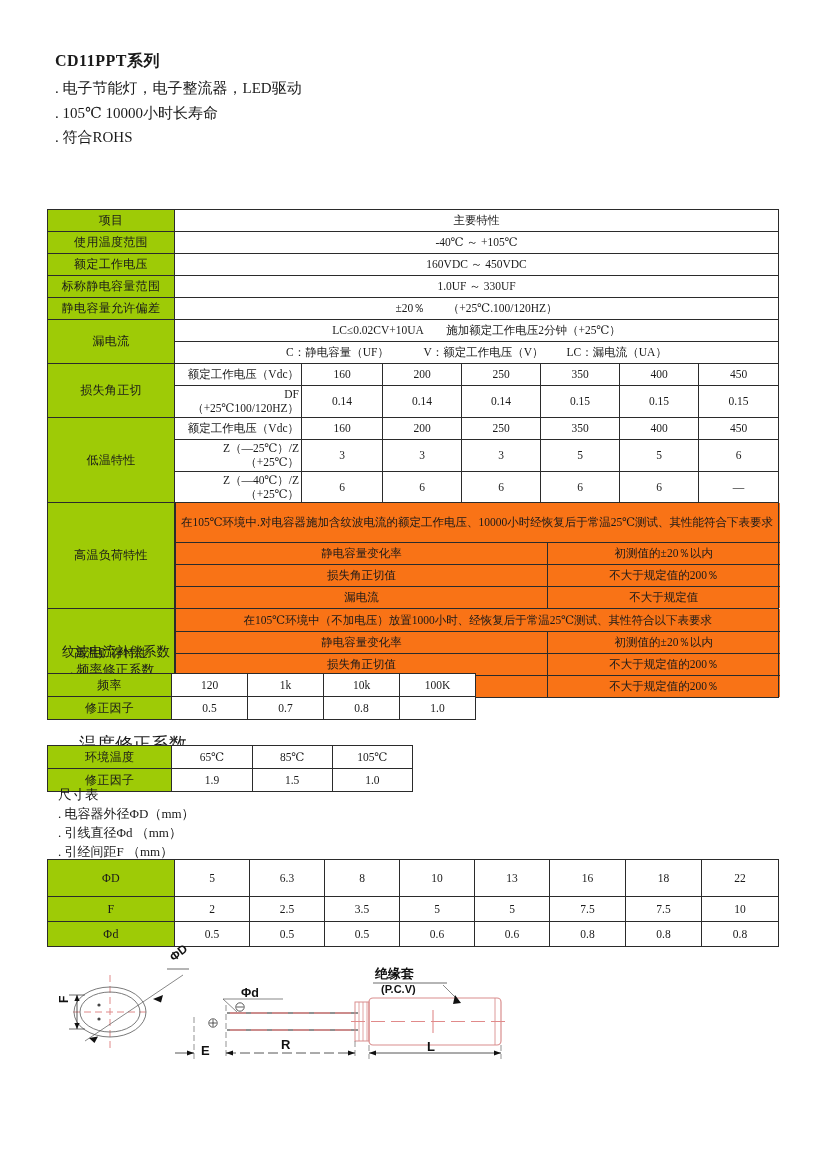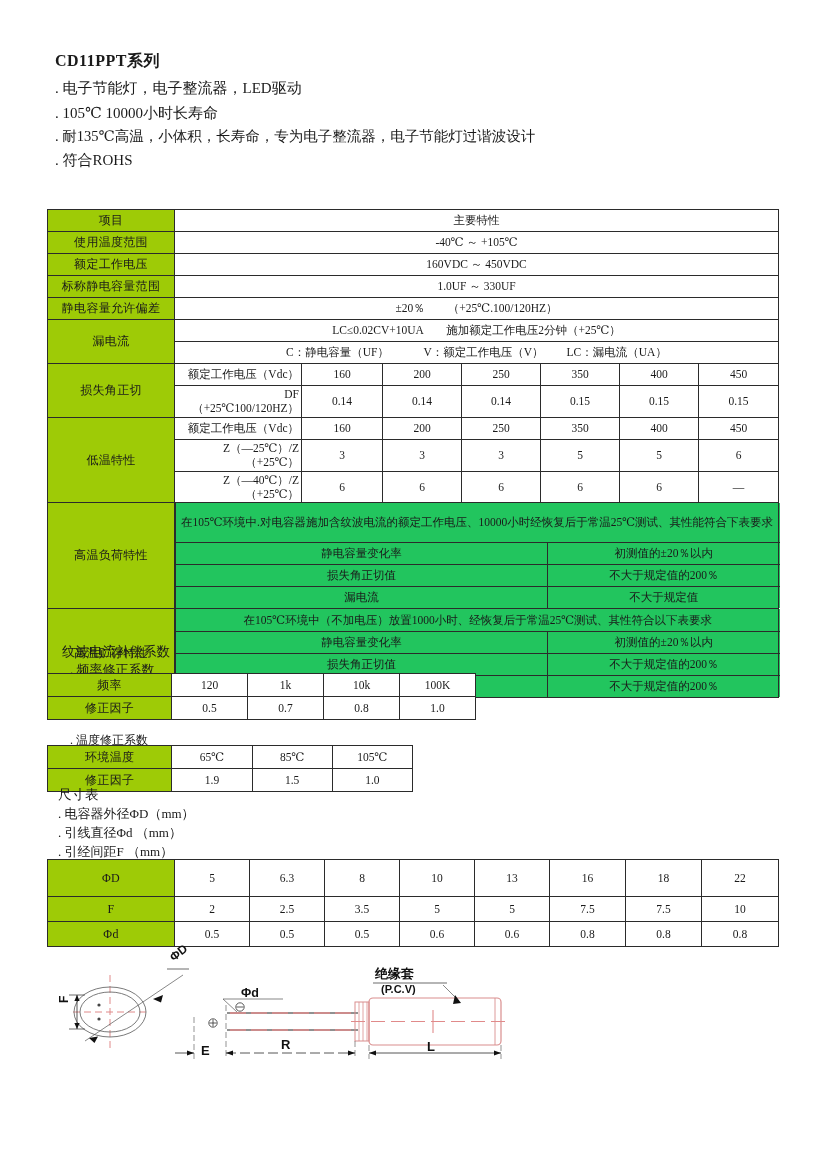--- a/index.html
+++ b/index.html
@@ -42,21 +42,21 @@
   }
   .tbl td.lft{text-align:right;padding-left:4px;}
   .outer{border:1.6px solid #000;}
 
   
   #spec-table{position:absolute;left:47px;top:209px;width:731px;}
   
   .nest{width:100%;border-collapse:collapse;}
   .nest td{
     border:1px solid #2b2b2b;font-size:11.5px;text-align:center;
-    padding:1px 2px;line-height:1.3;background:#22c55e;
+    padding:1px 2px;line-height:1.3;background:#f97316;
   }
   .nest td.topless{border-top:none;}
   .nest tr:first-child td{border-top:none;}
   .nest tr:last-child td{border-bottom:none;}
   .nest td:last-child{border-right:none;}
   td.host{padding:0 !important;border-left:1px solid #2b2b2b;}
 
   
   #freq-table{position:absolute;left:47px;top:673px;width:428px;}
   #temp-table{position:absolute;left:47px;top:745px;width:366px;}
@@ -73,21 +73,20 @@
 </style>
 </head>
 <body>
 
 <div class="page">
 
   <div class="hdr">
     <div class="title">CD11PPT系列</div>
     <div class="bullet">. 电子节能灯，电子整流器，LED驱动</div>
     <div class="bullet">. 105℃      10000小时长寿命</div>
-    <div class="bullet small">. 耐135℃高温，小体积，长寿命，专为电子整流器，电子节能灯过谐波设计</div>
     <div class="bullet">. 符合ROHS</div>
   </div>
 
   <table class="tbl outer" id="spec-table">
     <colgroup>
       <col style="width:127px">
         <col style="width:127px">
         <col style="width:81px">
       <col style="width:79px">
         <col style="width:79px">
@@ -256,21 +255,21 @@
       <tr>
         <td class="lbl" style="height:20px">修正因子</td>
         <td>0.5</td>
         <td>0.7</td>
         <td>0.8</td>
         <td>1.0</td>
       </tr>
     </tbody>
   </table>
 
-  <div class="cap" style="left:70px;top:731px;font-size:12px;">. 温度修正系数</div>
+  <div class="cap" style="left:70px;top:731px;font-size:18px;">. 温度修正系数</div>
 
   <table class="tbl outer" id="temp-table">
     <colgroup>
         <col style="width:124px">
         <col style="width:80px">
         <col style="width:80px">
         <col style="width:80px">
       </colgroup>
     <tbody>
       <tr>

